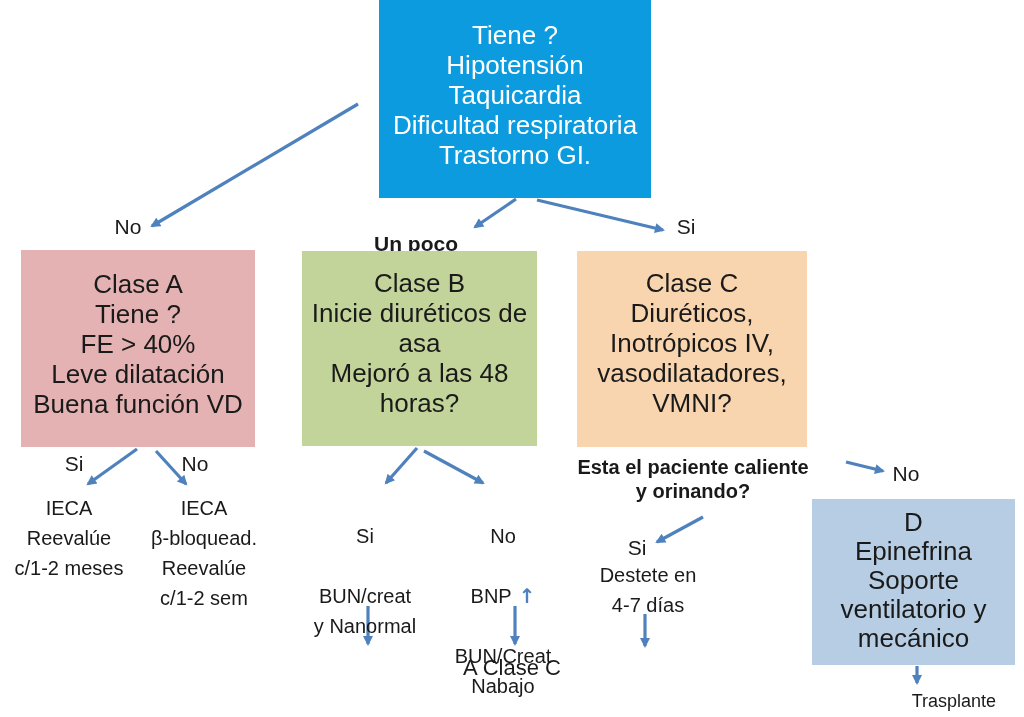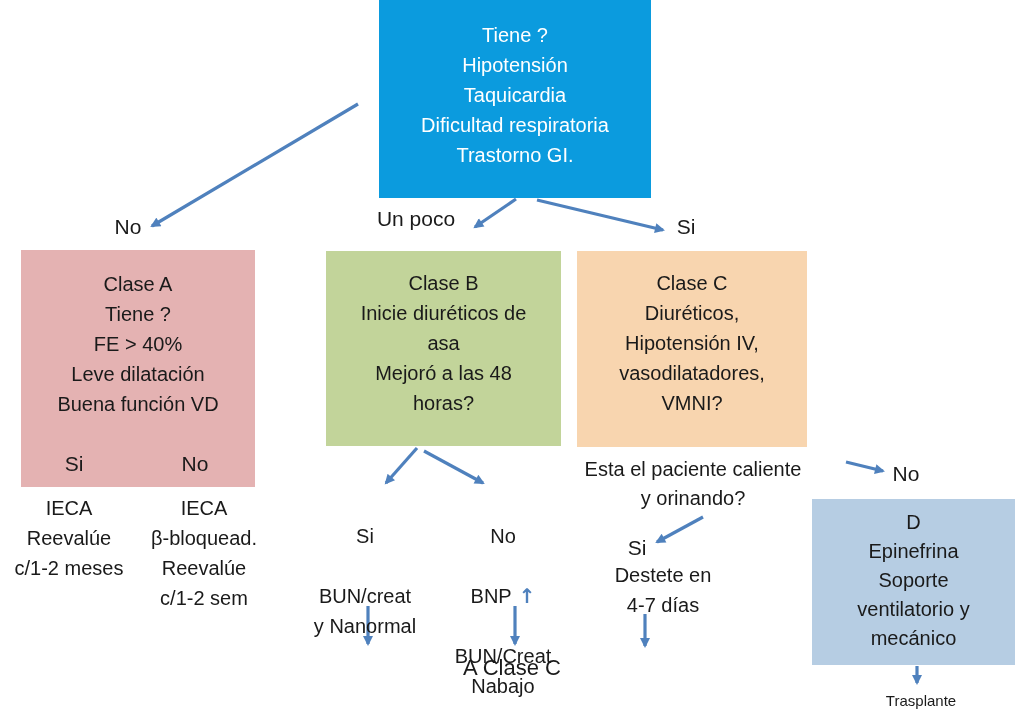--- a/index.html
+++ b/index.html
@@ -3,33 +3,33 @@
 <meta charset="utf-8">
 <style>
   html,body{margin:0;padding:0;background:#ffffff;}
   .canvas{
     position:relative;width:1024px;height:717px;background:#ffffff;
     font-family:"Liberation Sans","DejaVu Sans",sans-serif;color:#1a1a1a;overflow:hidden;
   }
   .arrows{position:absolute;left:0;top:0;width:1024px;height:717px;pointer-events:none;}
   .box{
     position:absolute;box-sizing:border-box;text-align:center;
-    white-space:pre-line;font-size:20px;line-height:30px;
+    white-space:pre-line;font-size:26px;line-height:30px;
   }
   .box.root{background:#0b9bde;color:#ffffff;left:379px;top:0;width:272px;height:198px;padding-top:20px;}
-  .box.clase-a{background:#e4b2b2;left:21px;top:250px;width:234px;height:237px;padding-top:19px;}
-  .box.clase-b{background:#c2d49a;left:302px;top:251px;width:235px;height:195px;padding-top:17px;margin-left:24px;}
+  .box.clase-a{background:#e4b2b2;left:21px;top:250px;width:234px;height:197px;padding-top:19px;}
+  .box.clase-b{background:#c2d49a;left:302px;top:251px;width:235px;height:195px;padding-top:17px;}
   .box.clase-c{background:#f8d5af;left:577px;top:251px;width:230px;height:196px;padding-top:17px;}
   .box.clase-d{background:#b6cde3;left:812px;top:499px;width:203px;height:166px;padding-top:9px;line-height:29px;}
   .flow{position:absolute;text-align:center;white-space:pre-line;font-size:20px;line-height:30px;}
   .lbl{position:absolute;text-align:center;font-size:21px;line-height:24px;}
   .result{position:absolute;text-align:center;font-size:22px;line-height:26px;}
   .bnp-line{white-space:nowrap;}
   .bnp-glyph{color:#4f81bd;font-weight:bold;margin-left:7px;font-family:"DejaVu Sans",sans-serif;}
-  .q{line-height:29px;}
+  .q{line-height:24px;font-weight:bold;}
 </style>
 </head>
 <body>
 
 <div class="canvas">
 
   <svg class="arrows" viewBox="0 0 1024 717">
     <defs>
       <marker id="ah" viewBox="0 0 10 10" markerWidth="12" markerHeight="10" refX="8" refY="5" orient="auto" markerUnits="userSpaceOnUse">
         <path d="M0,0 L10,5 L0,10 Z" fill="#4f81bd"></path>
@@ -50,21 +50,21 @@
     <line x1="917" y1="666" x2="917" y2="683" stroke="#4f81bd" stroke-width="3.2" marker-end="url(#ah)"></line>
   </svg>
 
   <div class="box root">Tiene ?
 Hipotensión
 Taquicardia
 Dificultad respiratoria
 Trastorno GI.</div>
 
   <div class="lbl" style="left:98px;top:215px;width:60px;">No</div>
-  <div class="lbl" style="left:356px;top:207px;width:120px;">Un poco</div>
+  <div class="lbl" style="left:356px;top:232px;width:120px;font-weight:bold;">Un poco</div>
   <div class="lbl" style="left:656px;top:215px;width:60px;">Si</div>
 
   <div class="box clase-a">Clase A
 Tiene ?
 FE &gt; 40%
 Leve dilatación
 Buena función VD</div>
   <div class="lbl" style="left:44px;top:452px;width:60px;">Si</div>
   <div class="lbl" style="left:165px;top:452px;width:60px;">No</div>
   <div class="flow" style="left:-6px;top:493px;width:150px;">IECA
@@ -88,30 +88,30 @@
   <div class="flow" style="left:428px;top:491px;width:150px;">
     <div>No</div>
     <div class="bnp-line"><span>BNP</span><span class="bnp-glyph">↑</span></div>
     <div>BUN/Creat
 Nabajo</div>
   </div>
   <div class="result" style="left:437px;top:655px;width:150px;text-align:center;">A Clase C</div>
 
   <div class="box clase-c">Clase C
 Diuréticos,
-Hipotensión IV,
+Inotrópicos IV,
 vasodilatadores,
 VMNI?</div>
   <div class="flow q" style="left:557px;top:455px;width:272px;">Esta el paciente caliente
 y orinando?</div>
   <div class="lbl" style="left:607px;top:536px;width:60px;">Si</div>
-  <div class="flow" style="left:588px;top:560px;width:150px;text-align:center;">Destete en
+  <div class="flow" style="left:573px;top:560px;width:150px;text-align:center;">Destete en
 4-7 días</div>
   <div class="lbl" style="left:876px;top:462px;width:60px;">No</div>
 
   <div class="box clase-d">D
 Epinefrina
 Soporte
 ventilatorio y
 mecánico</div>
-  <div class="flow" style="left:846px;top:686px;width:150px;font-size:15px;">Trasplante</div>
+  <div class="flow" style="left:846px;top:686px;width:150px;font-size:18px;text-align:right;">Trasplante</div>
 
 </div>
 
 </body></html>

